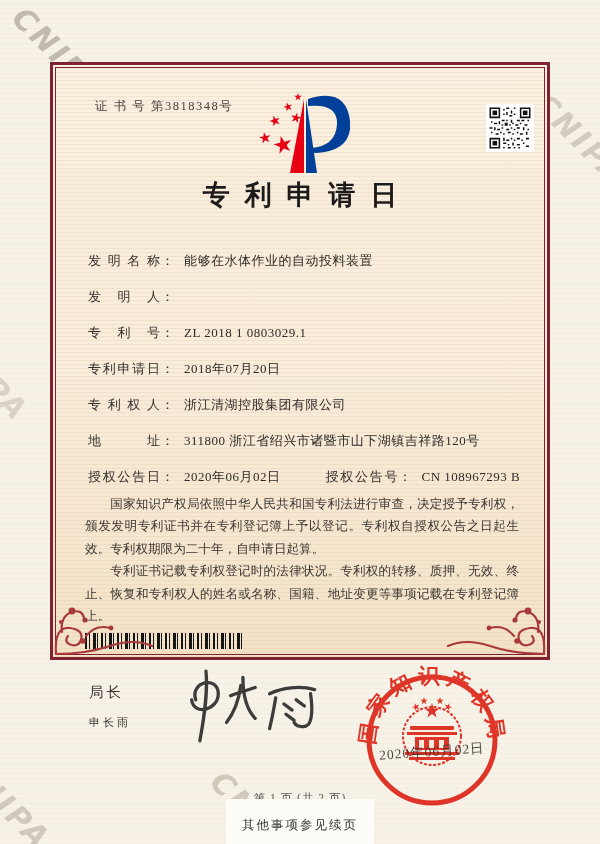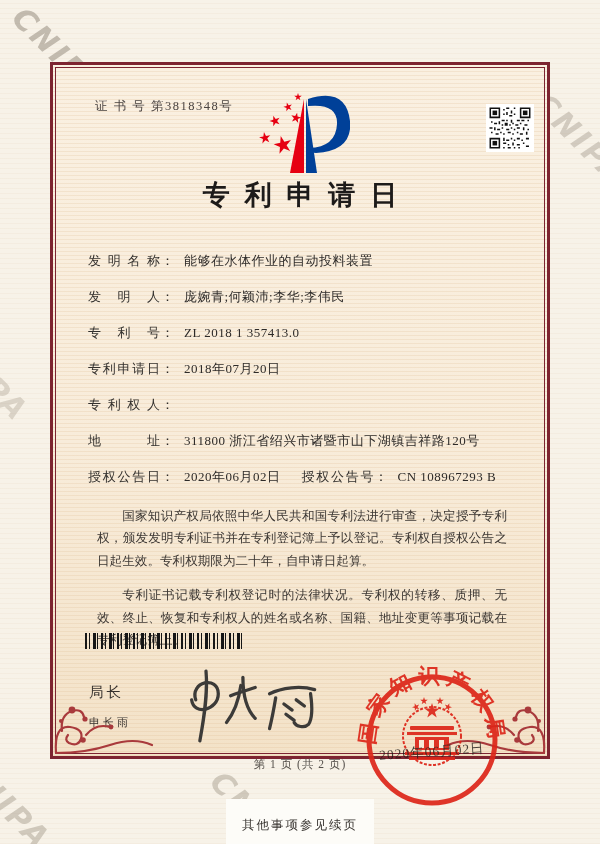--- a/index.html
+++ b/index.html
@@ -13,21 +13,21 @@
   .wm{position:absolute;font-family:"DejaVu Sans",sans-serif;font-weight:bold;font-style:italic;
       font-size:30px;letter-spacing:3px;transform:rotate(45deg);transform-origin:left top;
       white-space:nowrap;pointer-events:none;z-index:0;}
   .wm1{left:30px;top:0px;color:rgba(142,132,118,0.50);}
   .wm2{left:552px;top:86px;color:rgba(160,150,136,0.42);}
   .wm3{left:368px;top:250px;color:rgba(190,178,160,0.30);}
   .wm4{left:-46px;top:322px;color:rgba(170,160,144,0.38);}
   .wm5{left:-24px;top:750px;color:rgba(160,150,136,0.45);}
   .wm6{left:228px;top:764px;color:rgba(160,150,136,0.45);}
   
-  .frame{position:absolute;left:50px;top:62px;width:500px;height:697px;z-index:1;
+  .frame{position:absolute;left:50px;top:62px;width:500px;height:598px;z-index:1;
          box-sizing:border-box;border:3px solid #7d2430;
          background:
            repeating-linear-gradient(0deg, rgba(219,182,138,0.22) 0 1px, rgba(0,0,0,0) 1px 4px),
            linear-gradient(180deg,#faf0e1 0%, #f8ecda 55%, #f3e2c8 100%);}
   .frame::after{content:"";position:absolute;left:2px;top:2px;right:2px;bottom:2px;
          border:1px solid #7d2430;pointer-events:none;}
   .corner{position:absolute;bottom:-1px;width:104px;height:74px;z-index:3;}
   .corner.bl{left:-1px;}
   .corner.br{right:-1px;transform:scaleX(-1);}
   
@@ -35,38 +35,38 @@
   .logo{position:absolute;left:205px;top:20px;width:92px;height:90px;}
   .qr{position:absolute;left:433px;top:39px;width:44px;height:44px;background:#fff;padding:2px;}
   .title{position:absolute;left:0;top:112px;width:100%;text-align:center;
          font-size:27px;font-weight:bold;color:#1d1b1a;letter-spacing:0.55em;text-indent:0.55em;}
   
   .fields{position:absolute;left:35px;top:178px;width:440px;font-size:13px;color:#2e2b29;}
   .frow{height:36px;display:flex;align-items:center;line-height:16px;}
   .flabel{display:inline-block;width:72px;text-align:justify;text-align-last:justify;color:#33302d;}
   .colon{margin:0 10px 0 1px;}
   .fval{letter-spacing:0.5px;}
-  .grant2{margin-left:21px;display:flex;}
+  .grant2{margin-left:45px;display:flex;}
   
   .bodytext{position:absolute;left:32px;top:428px;width:434px;font-size:12.6px;line-height:1.78;
             color:#3c3733;text-align:justify;}
-  .bodytext p{margin:12px;text-indent:2em;}
+  .bodytext p{margin:0;text-indent:2em;}
   
   .barcode{position:absolute;left:32px;top:568px;width:157px;height:16px;
     background-image:repeating-linear-gradient(90deg,#161616 0 2px,transparent 2px 4px,
       #161616 4px 5px,transparent 5px 8px,#161616 8px 11px,transparent 11px 12px,
       #161616 12px 13px,transparent 13px 16px);}
   
   .dirtitle{position:absolute;left:36px;top:618px;font-size:14.5px;letter-spacing:3px;color:#37322e;text-align:right;}
   .dirname{position:absolute;left:36px;top:650px;font-size:11px;letter-spacing:3px;color:#37322e;}
   .sig{position:absolute;left:112px;top:598px;width:164px;height:86px;}
   
   .seal{position:absolute;left:293px;top:590px;width:172px;height:172px;z-index:4;}
   
-  .pagenum{position:absolute;left:0;top:692px;width:100%;text-align:center;
+  .pagenum{position:absolute;left:0;top:726px;width:100%;text-align:center;
            font-size:11.5px;color:#55504b;letter-spacing:1px;}
   .footnote{position:absolute;left:0;top:799px;width:100%;text-align:center;z-index:2;}
   .footnote span{display:inline-block;background:#fdfcf8;padding:18px 16px;
            font-size:12.5px;letter-spacing:2px;color:#37332f;}
 </style>
 </head>
 <body>
 
 <div class="page">
 
@@ -149,35 +149,35 @@
 
     <div class="fields">
       <div class="frow">
         <span class="flabel">发明名称</span>
           <span class="colon">：</span>
         <span class="fval">能够在水体作业的自动投料装置</span>
       </div>
       <div class="frow">
         <span class="flabel">发明人</span>
           <span class="colon">：</span>
-        <span class="fval">庞婉青;何颖沛;李华;李伟民</span>
       </div>
       <div class="frow">
         <span class="flabel">专利号</span>
           <span class="colon">：</span>
-        <span class="fval">ZL 2018 1 357413.0</span>
+        <span class="fval">ZL 2018 1 0803029.1</span>
       </div>
       <div class="frow">
         <span class="flabel">专利申请日</span>
           <span class="colon">：</span>
         <span class="fval">2018年07月20日</span>
       </div>
       <div class="frow">
         <span class="flabel">专利权人</span>
           <span class="colon">：</span>
+        <span class="fval">浙江清湖控股集团有限公司</span>
       </div>
       <div class="frow">
         <span class="flabel">地址</span>
           <span class="colon">：</span>
         <span class="fval">311800 浙江省绍兴市诸暨市山下湖镇吉祥路120号</span>
       </div>
       <div class="frow">
         <span class="flabel">授权公告日</span>
           <span class="colon">：</span>
         <span class="fval">2020年06月02日</span>

